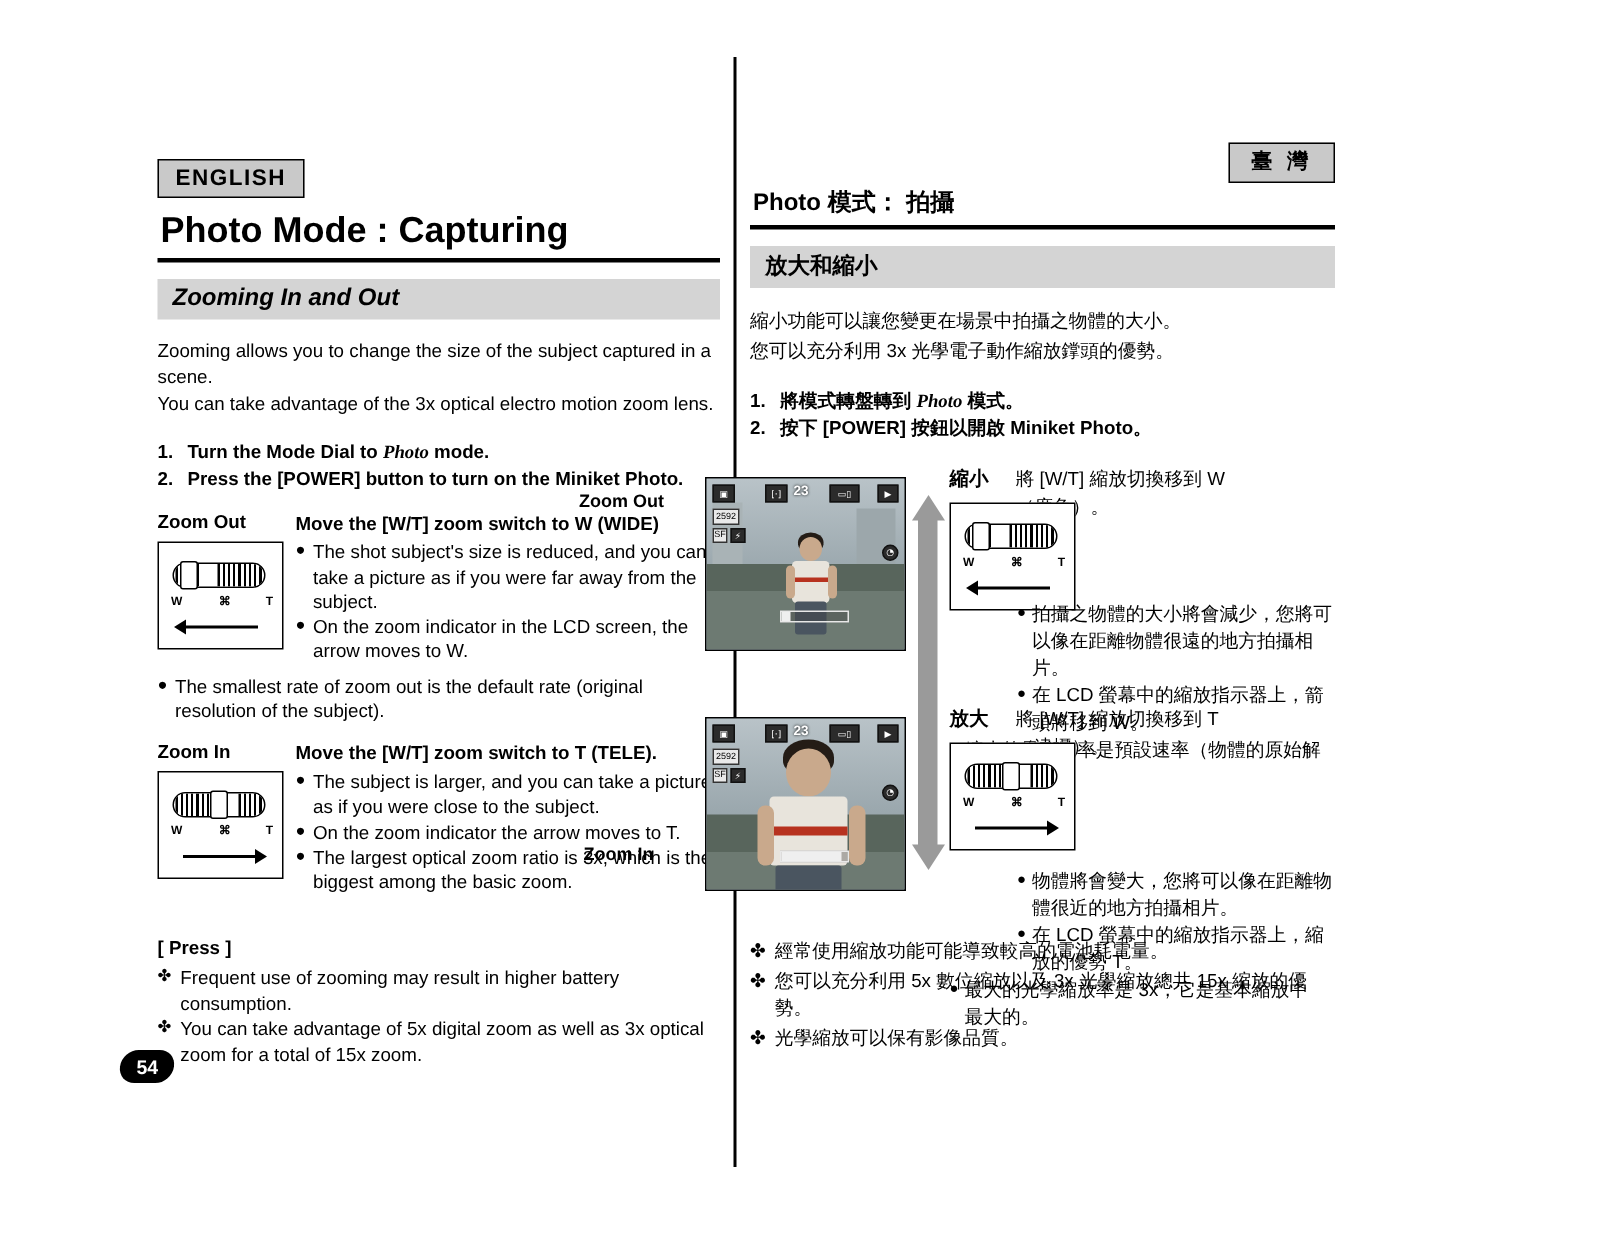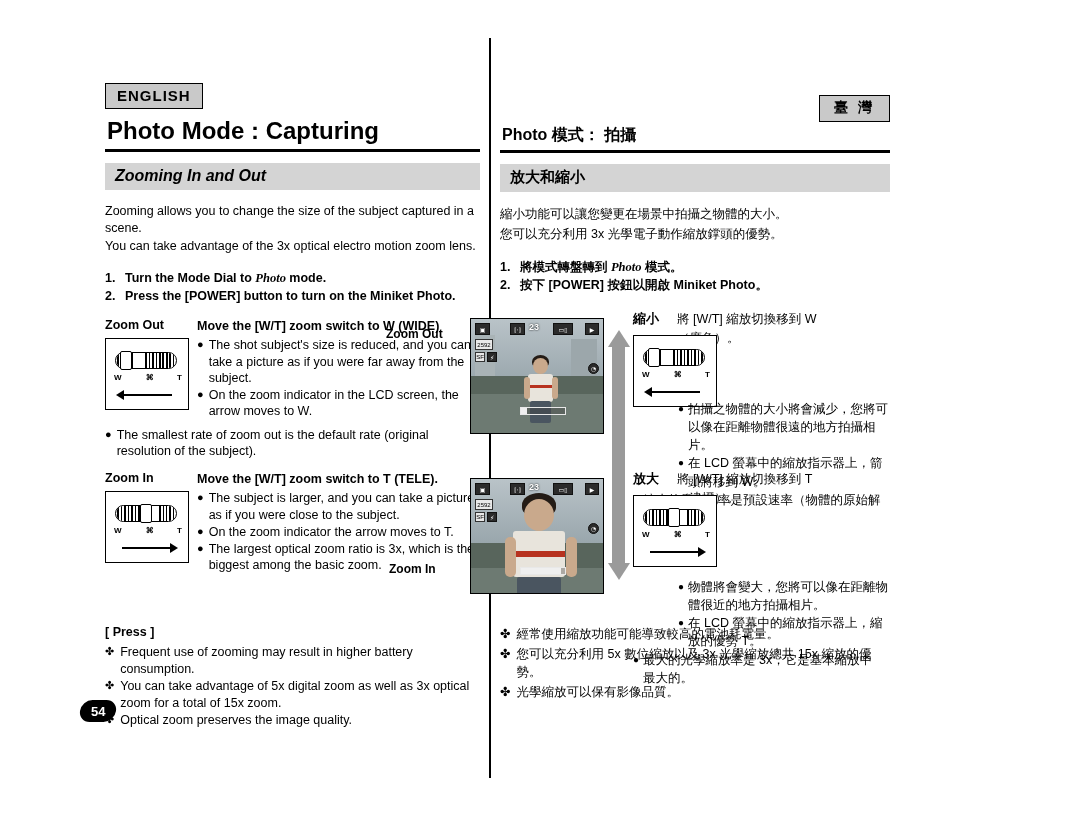--- a/index.html
+++ b/index.html
@@ -16,21 +16,21 @@
   .page { position: absolute; inset: 0; }
 
   
   .vdivider {
     position: absolute;
     left: 489px; top: 38px; width: 2px; height: 740px;
     background: #000;
   }
 
   
-  .col-left { position: absolute; left: 105px; top: 83px; width: 375px; }
+  .col-left { position: absolute; left: 105px; top: 106px; width: 375px; }
   .col-right { position: absolute; left: 500px; top: 95px; width: 390px; }
 
   .lang-box {
     display: inline-block;
     border: 1px solid #000;
     background: #c9c9c9;
     font-weight: bold;
     font-size: 15px;
     letter-spacing: 1px;
     padding: 3px 11px 4px 11px;
@@ -545,24 +545,20 @@
   <div class="notes">
     <div class="notes-title">[ Press ]</div>
     <div class="note-item">
         <span class="mark">✤</span>
         <span>Frequent use of zooming may result in higher battery consumption.</span>
       </div>
     <div class="note-item">
         <span class="mark">✤</span>
         <span>You can take advantage of 5x digital zoom as well as 3x optical zoom for a total of 15x zoom.</span>
       </div>
-    <div class="note-item">
-        <span class="mark">✤</span>
-        <span>Optical zoom preserves the image quality.</span>
-      </div>
   </div>
 
   <div class="notes-cjk">
     <div class="note-item-cjk">
         <span class="mark">✤</span>
         <span>經常使用縮放功能可能導致較高的電池耗電量。</span>
       </div>
     <div class="note-item-cjk">
         <span class="mark">✤</span>
         <span>您可以充分利用 5x 數位縮放以及 3x 光學縮放總共 15x 縮放的優勢。</span>

